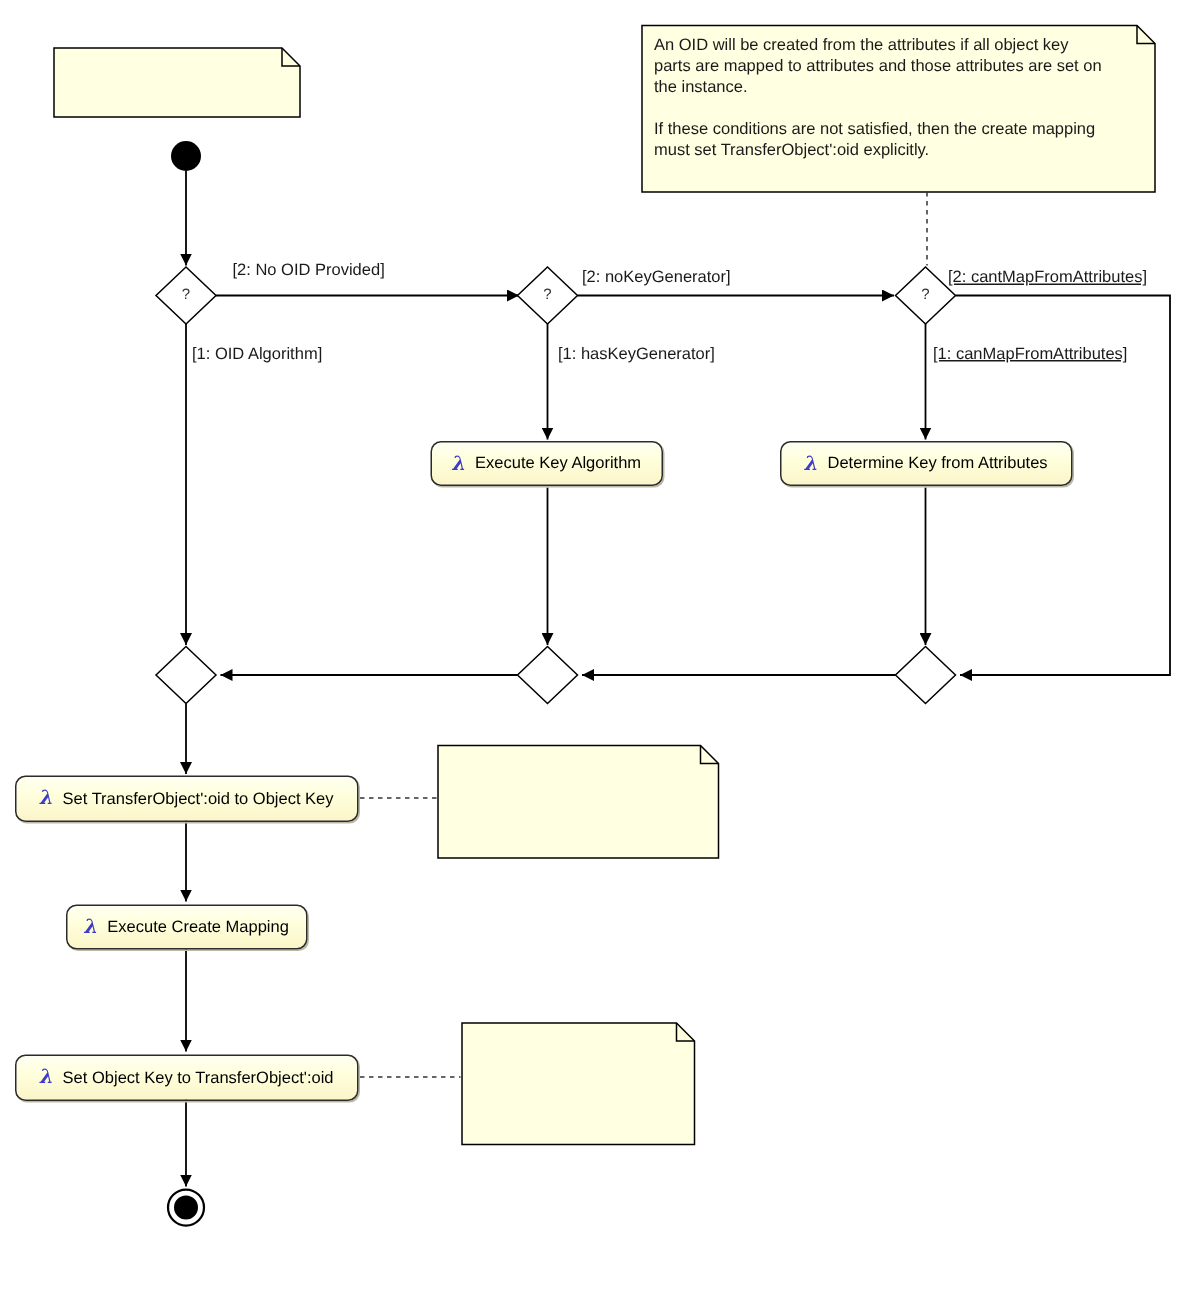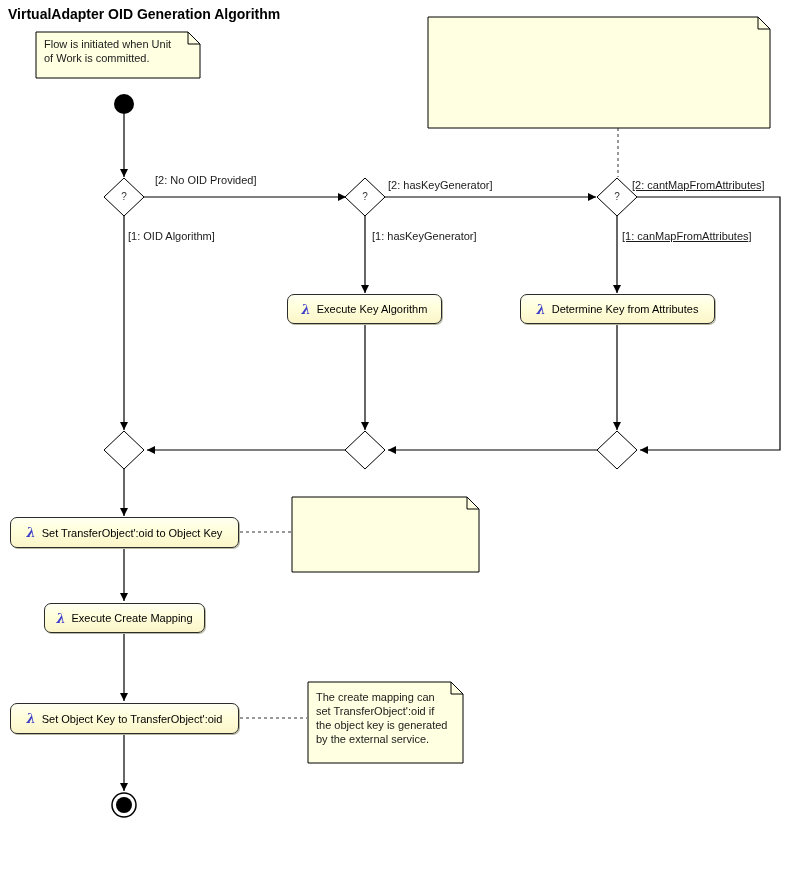--- a/index.html
+++ b/index.html
@@ -99,36 +99,35 @@
       <path d="M365,431 L385,450 L365,469 L345,450 Z"></path>
       <path d="M617,431 L637,450 L617,469 L597,450 Z"></path>
     </g>
 
     <g>
       <circle cx="124" cy="805" r="12" fill="#ffffff" stroke="#000" stroke-width="1.5"></circle>
       <circle cx="124" cy="805" r="8" fill="#000"></circle>
     </g>
   </svg>
 
-  <div class="title">VirtualAdapter OID Generation Algorithm</div>
 
-  <div class="note-text" style="left:44px;top:37px;width:150px;">Flow is initiated when Unit
-of Work is committed.</div>
-  <div class="note-text" style="left:316px;top:690px;width:140px;">The create mapping can
-set TransferObject':oid if
-the object key is generated
-by the external service.</div>
+  <div class="note-text" style="left:436px;top:23px;width:326px;">An OID will be created from the attributes if all object key
+parts are mapped to attributes and those attributes are set on
+the instance.
+
+If these conditions are not satisfied, then the create mapping
+must set TransferObject':oid explicitly.</div>
 
   <div class="qmark" style="left:114px;top:192px;">?</div>
   <div class="qmark" style="left:355px;top:192px;">?</div>
   <div class="qmark" style="left:607px;top:192px;">?</div>
 
   <div class="edge-label" style="left:155px;top:174px;">[2: No OID Provided]</div>
   <div class="edge-label" style="left:128px;top:230px;">[1: OID Algorithm]</div>
-  <div class="edge-label" style="left:388px;top:179px;">[2: hasKeyGenerator]</div>
+  <div class="edge-label" style="left:388px;top:179px;">[2: noKeyGenerator]</div>
   <div class="edge-label" style="left:372px;top:230px;">[1: hasKeyGenerator]</div>
   <div class="edge-label" style="left:632px;top:179px;text-decoration:underline;">[2: cantMapFromAttributes]</div>
   <div class="edge-label" style="left:622px;top:230px;text-decoration:underline;">[1: canMapFromAttributes]</div>
 
   <div class="action" style="left:287px;top:294px;width:155px;height:30px;">
     <span class="lambda">λ</span>
     <span>Execute Key Algorithm</span>
   </div>
   <div class="action" style="left:520px;top:294px;width:195px;height:30px;">
     <span class="lambda">λ</span>

